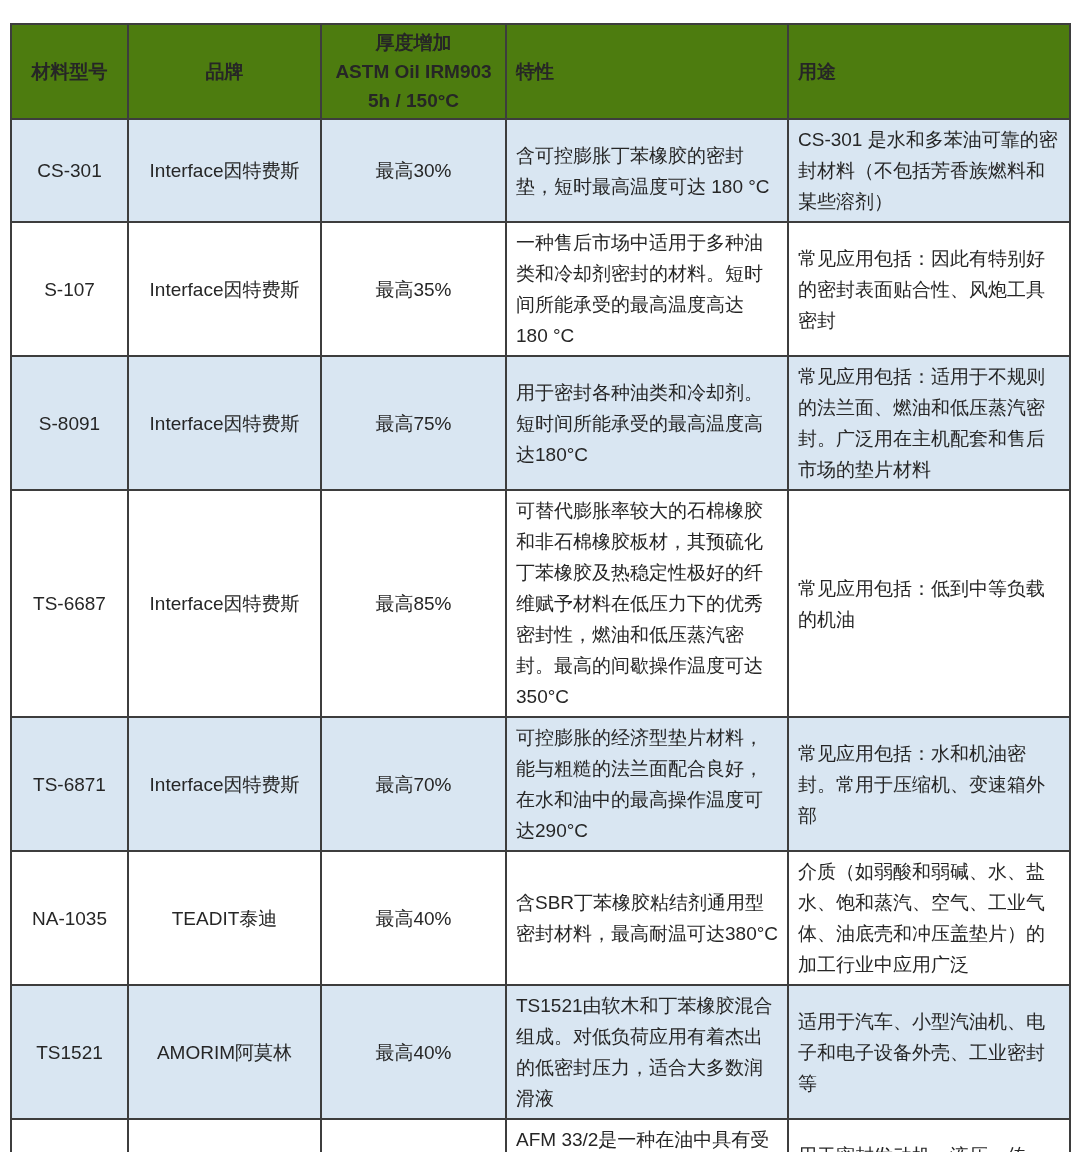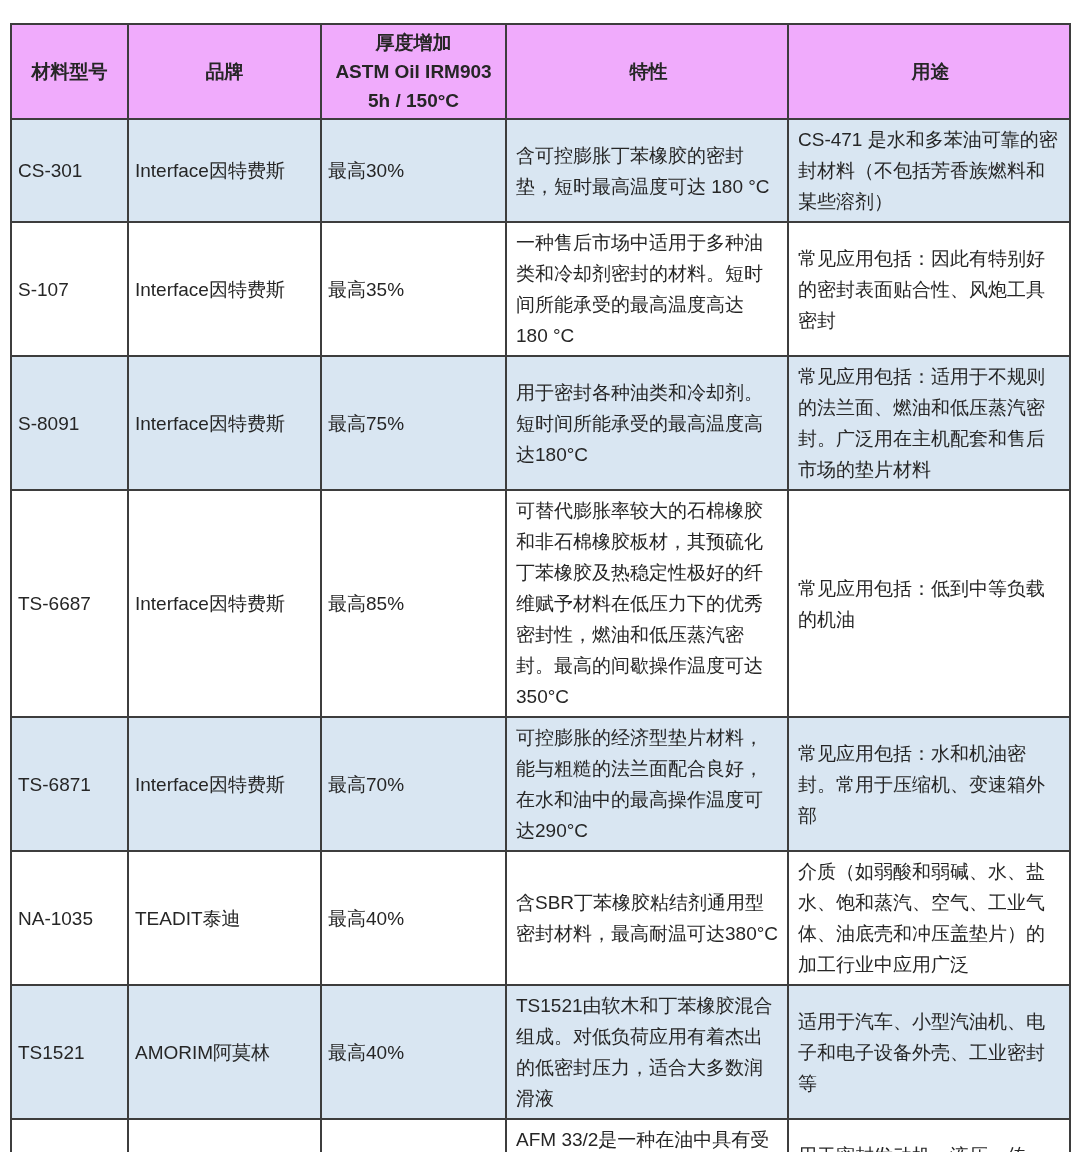--- a/index.html
+++ b/index.html
@@ -31,37 +31,37 @@
   
   col.c-model     { width: 117px; }
   col.c-brand     { width: 193px; }
   col.c-thickness { width: 185px; }
   col.c-feature   { width: 282px; }
   col.c-usage     { width: 282px; }
 
   
   thead tr { height: 95px; }
   thead th {
-    background: #f0abfc;
+    background: #4d7c0f;
     font-weight: bold;
     font-size: 19px;
     line-height: 29px;
     text-align: center;
     padding: 2px 6px;
   }
-  thead th.left { text-align: center; padding-left: 9px; }
+  thead th.left { text-align: left; padding-left: 9px; }
   thead th .hline { display: block; }
 
   
   tbody td {
     font-size: 19px;
     line-height: 31px;
     padding: 4px 6px;
   }
-  tbody td.center { }
+  tbody td.center { text-align: center; }
   tbody td.left   { text-align: left; padding-left: 9px; padding-right: 7px; }
 
   tbody tr:nth-child(odd) td { background: #d9e6f2; }
   tbody tr:nth-child(even) td { background: #ffffff; }
 
   tbody tr:nth-child(1) { height: 95px; }
   tbody tr:nth-child(2) { height: 99px; }
   tbody tr:nth-child(3) { height: 122px; }
   tbody tr:nth-child(4) { height: 192px; }
   tbody tr:nth-child(5) { height: 126px; }
@@ -93,21 +93,21 @@
         <th class="left">特性</th>
         <th class="left">用途</th>
       </tr>
     </thead>
     <tbody>
       <tr>
         <td class="center">CS-301</td>
         <td class="center">Interface因特费斯</td>
         <td class="center">最高30%</td>
         <td class="left">含可控膨胀丁苯橡胶的密封垫，短时最高温度可达 180 °C</td>
-        <td class="left">CS-471 是水和多苯油可靠的密封材料（不包括芳香族燃料和某些溶剂）</td>
+        <td class="left">CS-301 是水和多苯油可靠的密封材料（不包括芳香族燃料和某些溶剂）</td>
       </tr>
       <tr>
         <td class="center">S-107</td>
         <td class="center">Interface因特费斯</td>
         <td class="center">最高35%</td>
         <td class="left">一种售后市场中适用于多种油类和冷却剂密封的材料。短时间所能承受的最高温度高达 180 °C</td>
         <td class="left">常见应用包括：因此有特别好的密封表面贴合性、风炮工具密封</td>
       </tr>
       <tr>
         <td class="center">S-8091</td>

